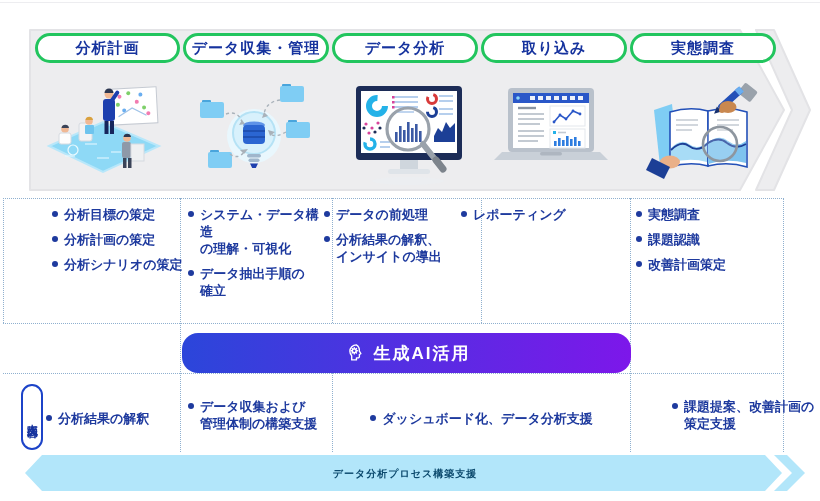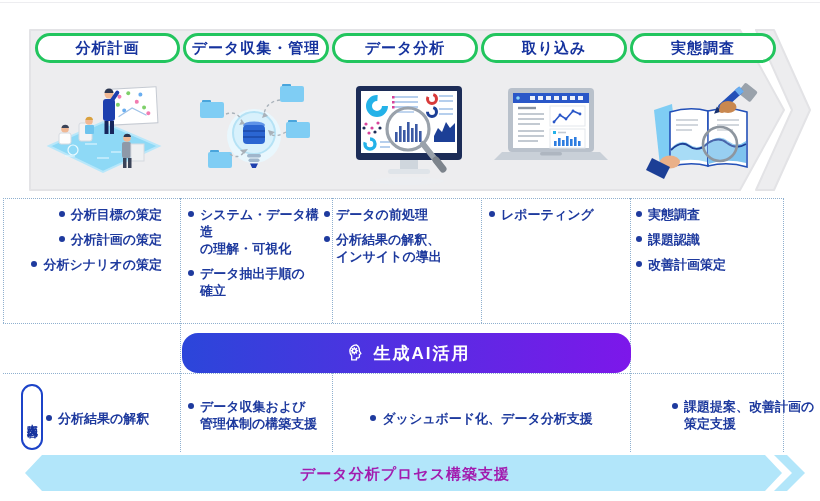--- a/index.html
+++ b/index.html
@@ -22,21 +22,21 @@
   .ai-banner{position:absolute;left:182px;top:333px;width:449px;height:40px;border-radius:16px;
     background:linear-gradient(90deg,#2b46da,#7d17ea);display:flex;align-items:center;justify-content:center;gap:9px;}
   .ai-banner .label{color:#fff;font-size:17px;font-weight:bold;letter-spacing:2px;}
   
   .support-pill{position:absolute;left:21px;top:384px;width:22px;height:66px;box-sizing:border-box;
     background:#fff;border:2px solid #1c43c8;border-radius:12px;display:flex;align-items:center;justify-content:center;}
   .support-pill span{writing-mode:vertical-rl;text-orientation:upright;font-size:11px;font-weight:bold;
     color:#16339e;letter-spacing:1px;}
   
   .bottom-banner-text{position:absolute;left:40px;top:456px;width:730px;height:36px;display:flex;
-    align-items:center;justify-content:center;font-size:15px;font-weight:bold;color:#a21caf;letter-spacing:1px;}
+    align-items:center;justify-content:center;font-size:10px;font-weight:bold;color:#0c4a6e;letter-spacing:1px;}
   .merged-support{position:absolute;left:332px;top:410px;width:299px;display:flex;justify-content:center;}
 </style>
 </head>
 <body>
 
 <div id="app">
 
   <div class="abs" style="left:0;top:2px;width:820px;height:1px;background:#ededf0;"></div>
 
   <svg class="abs" style="left:24px;top:26px;" width="792" height="168" viewBox="0 0 792 168">
@@ -263,21 +263,21 @@
   <div class="hline" style="left:3px;top:323px;width:781px;"></div>
   <div class="hline" style="left:3px;top:373px;width:781px;"></div>
   <div class="vline" style="left:3px;top:198px;height:125px;"></div>
   <div class="vline" style="left:180px;top:198px;height:254px;"></div>
   <div class="vline" style="left:332px;top:198px;height:125px;"></div>
   <div class="vline" style="left:332px;top:373px;height:79px;"></div>
   <div class="vline" style="left:481px;top:198px;height:125px;"></div>
   <div class="vline" style="left:630px;top:198px;height:254px;"></div>
   <div class="vline" style="left:783px;top:198px;height:254px;"></div>
 
-  <div class="col" style="left:20px;top:206px;width:142px;align-items:flex-end;">
+  <div class="col" style="left:52px;top:206px;width:142px;">
     <div class="item">
         <i class="dot"></i>
         <span>分析目標の策定</span>
       </div>
     <div class="item">
         <i class="dot"></i>
         <span>分析計画の策定</span>
       </div>
     <div class="item">
         <i class="dot"></i>
@@ -300,21 +300,21 @@
     <div class="item">
         <i class="dot"></i>
         <span>データの前処理</span>
       </div>
     <div class="item">
         <i class="dot"></i>
         <span>分析結果の解釈、
 インサイトの導出</span>
       </div>
   </div>
-  <div class="col" style="left:489px;top:206px;width:138px;">
+  <div class="col" style="left:461px;top:206px;width:138px;">
     <div class="item">
         <i class="dot"></i>
         <span>レポーティング</span>
       </div>
   </div>
   <div class="col" style="left:636px;top:206px;width:143px;">
     <div class="item">
         <i class="dot"></i>
         <span>実態調査</span>
       </div>

